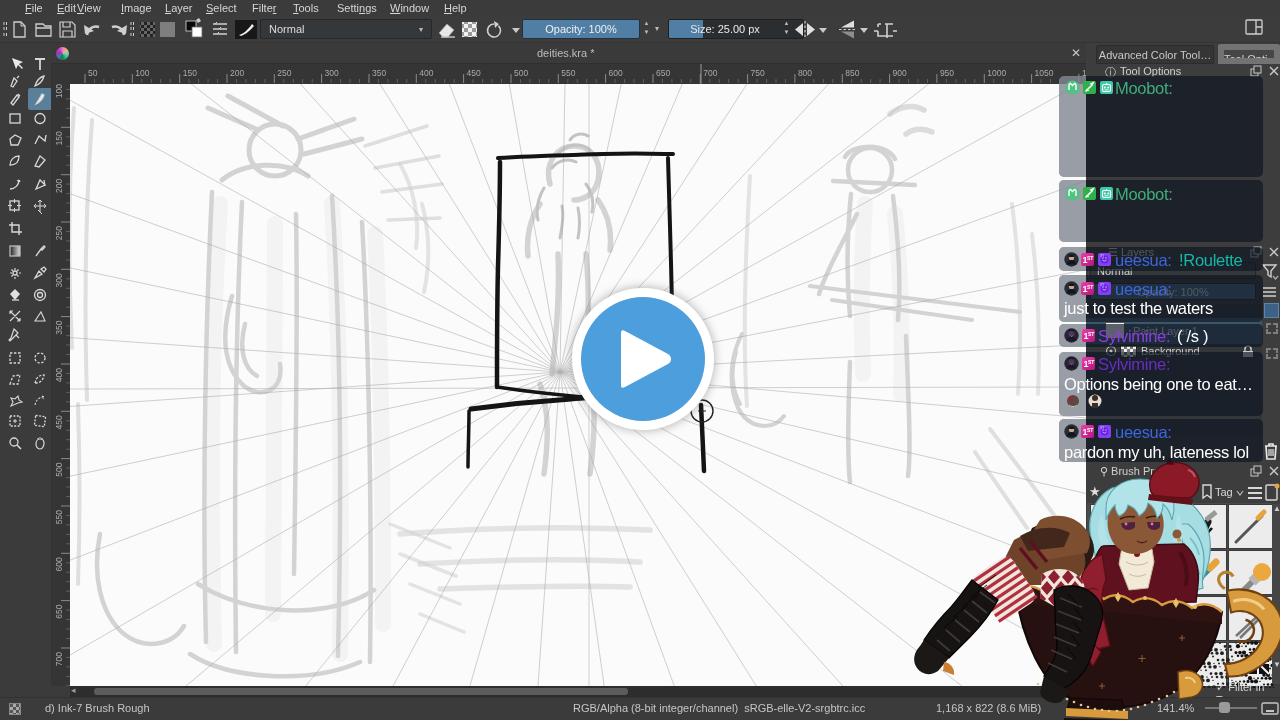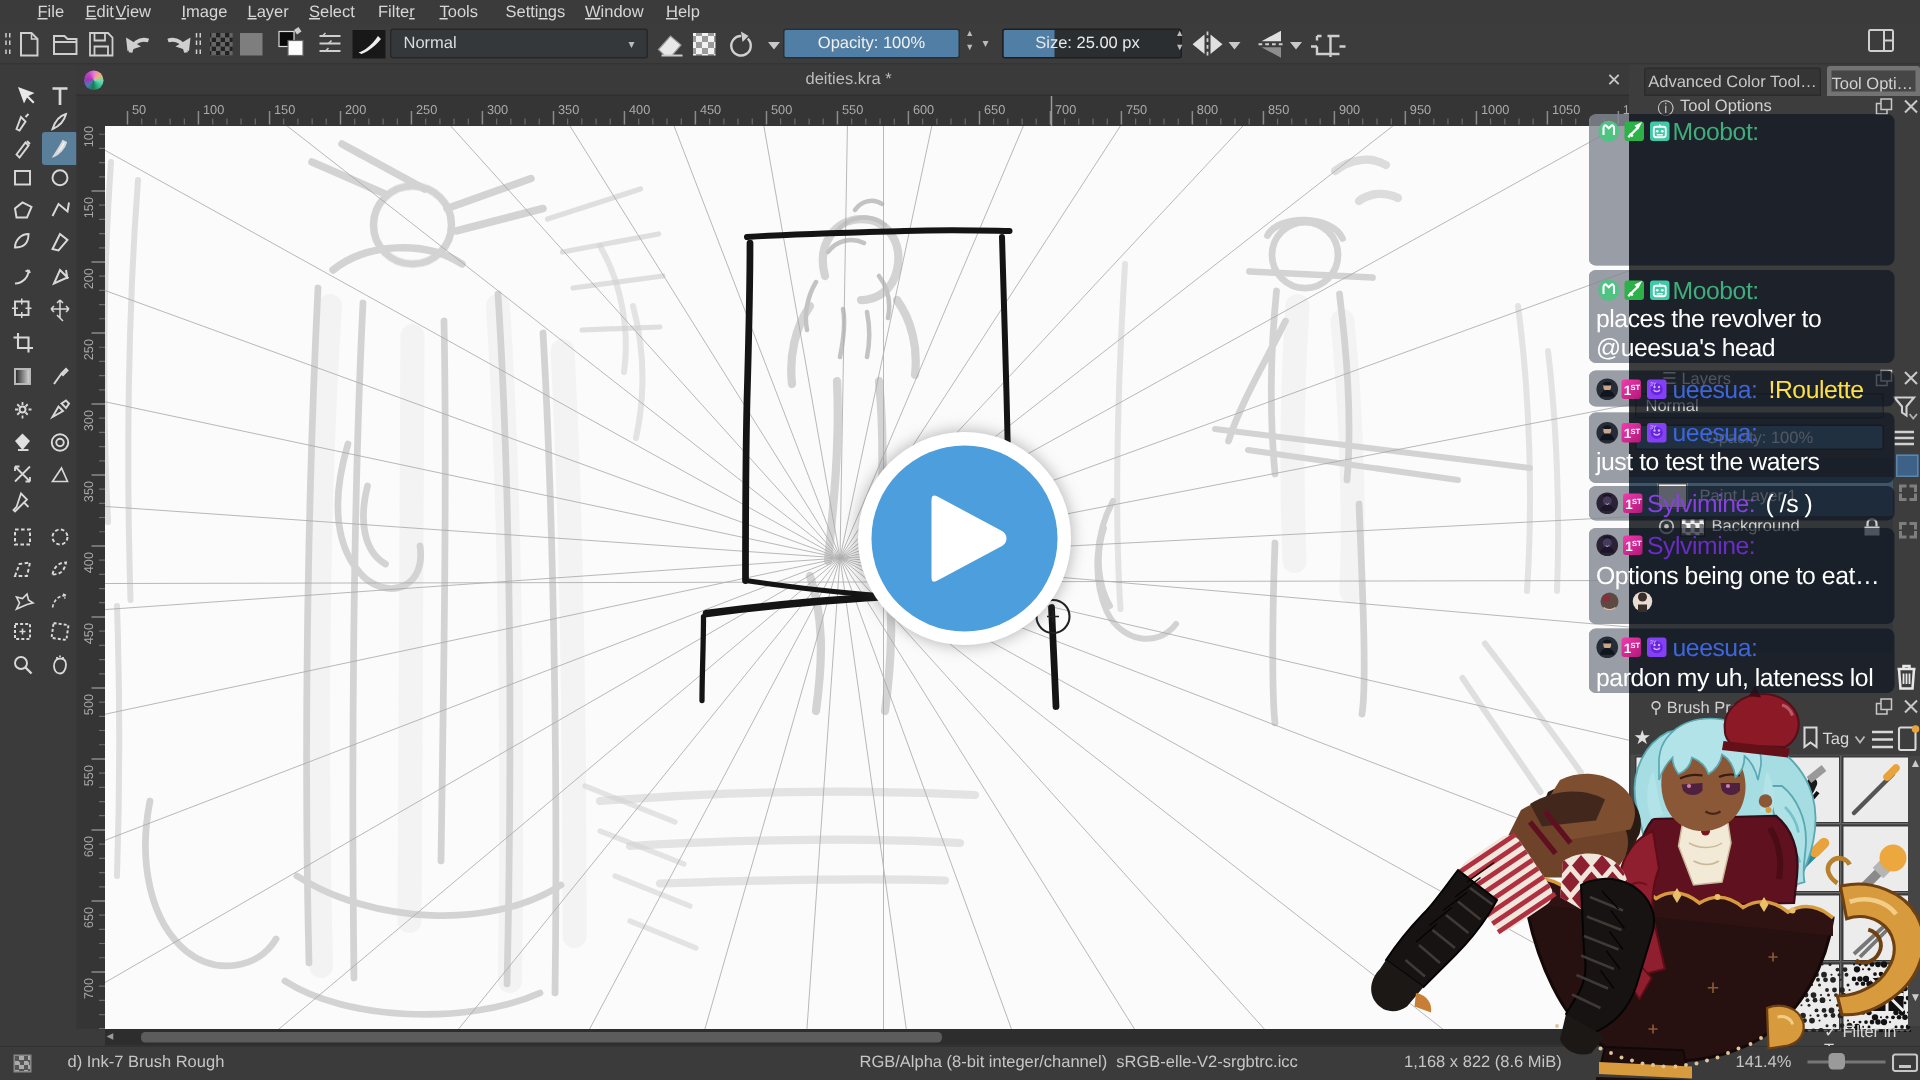--- a/index.html
+++ b/index.html
@@ -74,21 +74,21 @@
           <rect x="4" y="4" width="4" height="4" fill="#9a9a9a"></rect>
         </pattern>
       </defs>
 <path d="M58 8a6.5 6.5 0 1 0 4.5 1.8" stroke="#d0d0d0" stroke-width="1.6" fill="none"></path>
 <path d="M58 5l5 3-4 4z" fill="#d0d0d0"></path>
 <path d="M76 12l4 5 4-5z" fill="#c9c9c9"></path>
 </svg>
 <div class="abs" style="left:522px;top:19px;width:118px;height:20px;background:#517ea4;border:1px solid #24303a;border-radius:2px;font-size:11px;color:#f0f0f0;text-align:center;line-height:19px">Opacity: 100%</div>
 <div class="abs" style="left:641px;top:19px;width:11px;height:20px;font-size:6px;color:#bbb;text-align:center;line-height:9px">▲<br>▼</div>
 <div class="abs" style="left:655px;top:24px;font-size:8px;color:#bbb">▾</div>
-<div class="abs" style="left:668px;top:19px;width:120px;height:20px;background:#2b2e31;border:1px solid #1f1f1f;border-radius:2px;overflow:hidden">
+<div class="abs" style="left:668px;top:19px;width:136px;height:20px;background:#2b2e31;border:1px solid #1f1f1f;border-radius:2px;overflow:hidden">
       <div class="abs" style="left:0;top:0;width:34px;height:20px;background:#517ea4"></div>
       <div class="abs" style="left:0;top:0;width:112px;text-align:center;font-size:11px;color:#e8e8e8;line-height:19px">Size: 25.00 px</div>
     </div>
 <div class="abs" style="left:781px;top:19px;width:11px;height:20px;font-size:6px;color:#bbb;text-align:center;line-height:9px">▲<br>▼</div>
 <svg class="abs" style="left:795px;top:16px" width="110" height="27" viewBox="0 0 110 27">
 <path d="M10 5v17" stroke="#cfcfcf" stroke-width="1.2" stroke-dasharray="2.5 2"></path>
 <path d="M8 7v13l-8-6.5z" fill="#e0e0e0"></path>
       <path d="M12 7v13l8-6.5z" fill="#e0e0e0"></path>
 <path d="M24 12l4 5 4-5z" fill="#c9c9c9"></path>
 <path d="M44 13.5h17" stroke="#cfcfcf" stroke-width="1.2" stroke-dasharray="2.5 2"></path>
@@ -536,21 +536,21 @@
 <circle cx="83" cy="83" r="71" fill="#ffffff"></circle>
 <circle cx="83" cy="83" r="62" fill="#4d9edd"></circle>
 <path d="M65 55 C61 53 61 56 61 59 L61 107 C61 111 61 113 65 111 L108 88 C112 86 112 80 108 78 Z" fill="#ffffff"></path>
 </svg>
 <div class="abs" style="left:70px;top:686px;width:1016px;height:11px;background:#2d2d2d">
       <div class="abs" style="left:24px;top:2px;width:534px;height:7px;background:#5c5c5c;border-radius:3px"></div>
       <div class="abs" style="left:1px;top:-1px;font-size:9px;color:#9a9a9a">◂</div>
     </div>
 <div class="abs" style="left:1086px;top:43px;width:194px;height:654px;background:#3d3d3d"></div>
 <div class="abs" style="left:1096px;top:45px;width:118px;height:19px;background:#353535;border:1px solid #2c2c2c;font-size:11px;color:#c8c8c8;text-align:center;line-height:18px;border-radius:2px 2px 0 0;overflow:hidden;white-space:nowrap">Advanced Color Tool…</div>
-<div class="abs" style="left:1218px;top:44px;width:62px;height:20px;background:#464646;border:3px solid #737373;font-size:11px;color:#d2d2d2;text-align:left;line-height:19px;border-radius:2px 2px 0 0;overflow:hidden;white-space:nowrap">Tool Opti…</div>
+<div class="abs" style="left:1218px;top:44px;width:62px;height:20px;background:#464646;border:6px solid #737373;font-size:11px;color:#d2d2d2;text-align:right;line-height:19px;border-radius:2px 2px 0 0;overflow:hidden;white-space:nowrap">Tool Opti…</div>
 <div class="abs" style="left:1086px;top:64px;width:194px;height:15px;background:#3d3d3d;font-size:11px;color:#d0d0d0">
       <span class="abs" style="left:19px;top:1px">ⓘ</span>
       <span class="abs" style="left:34px;top:1px">Tool Options</span>
     </div>
 <svg class="abs" style="left:1248px;top:65px" width="32" height="13" viewBox="0 0 32 13">
       <rect x="3" y="4" width="7" height="7" fill="none" stroke="#c8c8c8"></rect>
       <rect x="6" y="1" width="7" height="7" fill="#3d3d3d" stroke="#c8c8c8"></rect>
       <path d="M22 2l8 8M30 2l-8 8" stroke="#c8c8c8" stroke-width="1.4"></path>
     </svg>
 <div class="abs" style="left:1108px;top:246px;width:80px;font-size:11px;color:#d0d0d0">☰&nbsp;Layers</div>
@@ -1074,21 +1074,20 @@
       <rect x="18" y="1" width="13" height="13" rx="2" fill="#2db24a"></rect>
       <path d="M21 11l6-6M26 4l2-1-1 2zM21.5 9l2 2M20.5 11.5l1-1" stroke="#fff" stroke-width="1.6" fill="none"></path>
       <rect x="35" y="1" width="13" height="13" rx="2" fill="#3ec9a7"></rect>
       <rect x="37.5" y="4.5" width="8" height="7" rx="1.5" fill="none" stroke="#fff" stroke-width="1.2"></rect>
       <circle cx="39.8" cy="7.5" r="0.9" fill="#fff"></circle>
       <circle cx="43.2" cy="7.5" r="0.9" fill="#fff"></circle>
       <path d="M39.5 9.8h4" stroke="#fff" stroke-width="0.9"></path>
       <path d="M41.5 4.5V3" stroke="#fff" stroke-width="1"></path>
     </svg>
 <div class="abs" style="left:1115px;top:185px;font-size:16.5px;letter-spacing:-0.3px;color:#3fae7a">Moobot:</div>
-<div class="abs" style="left:1064px;top:204px;width:200px;font-size:16.5px;letter-spacing:-0.3px;color:#fff;line-height:19.4px">places the revolver to<br>@ueesua's head</div>
 <div class="abs" style="left:1059px;top:247px;width:204px;height:24px;background:rgba(14,21,34,0.66);border-radius:5px"></div>
 <div class="abs" style="left:1059px;top:247px;width:27px;height:24px;background:rgba(224,227,232,0.45);border-radius:5px 0 0 5px"></div>
 <svg class="abs" style="left:1064px;top:252px" width="50" height="15" viewBox="0 0 50 15">
       <circle cx="7.5" cy="7.5" r="7.2" fill="#262c38"></circle>
       <circle cx="7.5" cy="5.8" r="2.6" fill="#c9a689"></circle>
       <path d="M2.5 12.5c1-3.5 3-4.5 5-4.5s4 1 5 4.5z" fill="#11151d"></path>
       <path d="M4.5 4c1-2 5-2 6 0l-1 1h-4z" fill="#11151d"></path>
       <rect x="17" y="1" width="13" height="13" rx="2" fill="url(#g1st)"></rect>
       <defs>
         <linearGradient id="g1st" x1="0" y1="0" x2="1" y2="1">
@@ -1099,21 +1098,21 @@
       <text x="18.5" y="11" font-size="9" font-weight="bold" fill="#fff" font-family="Liberation Sans">1</text>
       <text x="23" y="8" font-size="5" font-weight="bold" fill="#fff" font-family="Liberation Sans">ST</text>
       <rect x="34" y="1" width="13" height="13" rx="2" fill="#8340f5"></rect>
       <circle cx="40.5" cy="7.5" r="4" fill="#6a23dd"></circle>
       <path d="M38.5 7.8c.6 1.6 3.4 1.6 4 0" stroke="#c9b4ff" stroke-width="1" fill="none"></path>
       <circle cx="39" cy="6" r="0.8" fill="#c9b4ff"></circle>
       <circle cx="42" cy="6" r="0.8" fill="#c9b4ff"></circle>
       <text x="36" y="5" font-size="3.5" fill="#d8c8ff" font-family="Liberation Sans">3Y</text>
     </svg>
 <div class="abs" style="left:1115px;top:251px;font-size:16.5px;letter-spacing:-0.3px;color:#3d66dd">ueesua:</div>
-<div class="abs" style="left:1179px;top:251px;font-size:16.5px;letter-spacing:-0.3px;color:#fde047">!Roulette</div>
+<div class="abs" style="left:1179px;top:251px;font-size:16.5px;letter-spacing:-0.3px;color:#14b8a6">!Roulette</div>
 <div class="abs" style="left:1059px;top:275px;width:204px;height:47px;background:rgba(14,21,34,0.66);border-radius:5px"></div>
 <div class="abs" style="left:1059px;top:275px;width:27px;height:47px;background:rgba(224,227,232,0.45);border-radius:5px 0 0 5px"></div>
 <svg class="abs" style="left:1064px;top:281px" width="50" height="15" viewBox="0 0 50 15">
       <circle cx="7.5" cy="7.5" r="7.2" fill="#262c38"></circle>
       <circle cx="7.5" cy="5.8" r="2.6" fill="#c9a689"></circle>
       <path d="M2.5 12.5c1-3.5 3-4.5 5-4.5s4 1 5 4.5z" fill="#11151d"></path>
       <path d="M4.5 4c1-2 5-2 6 0l-1 1h-4z" fill="#11151d"></path>
       <rect x="17" y="1" width="13" height="13" rx="2" fill="url(#g1st)"></rect>
       <defs>
         <linearGradient id="g1st" x1="0" y1="0" x2="1" y2="1">

